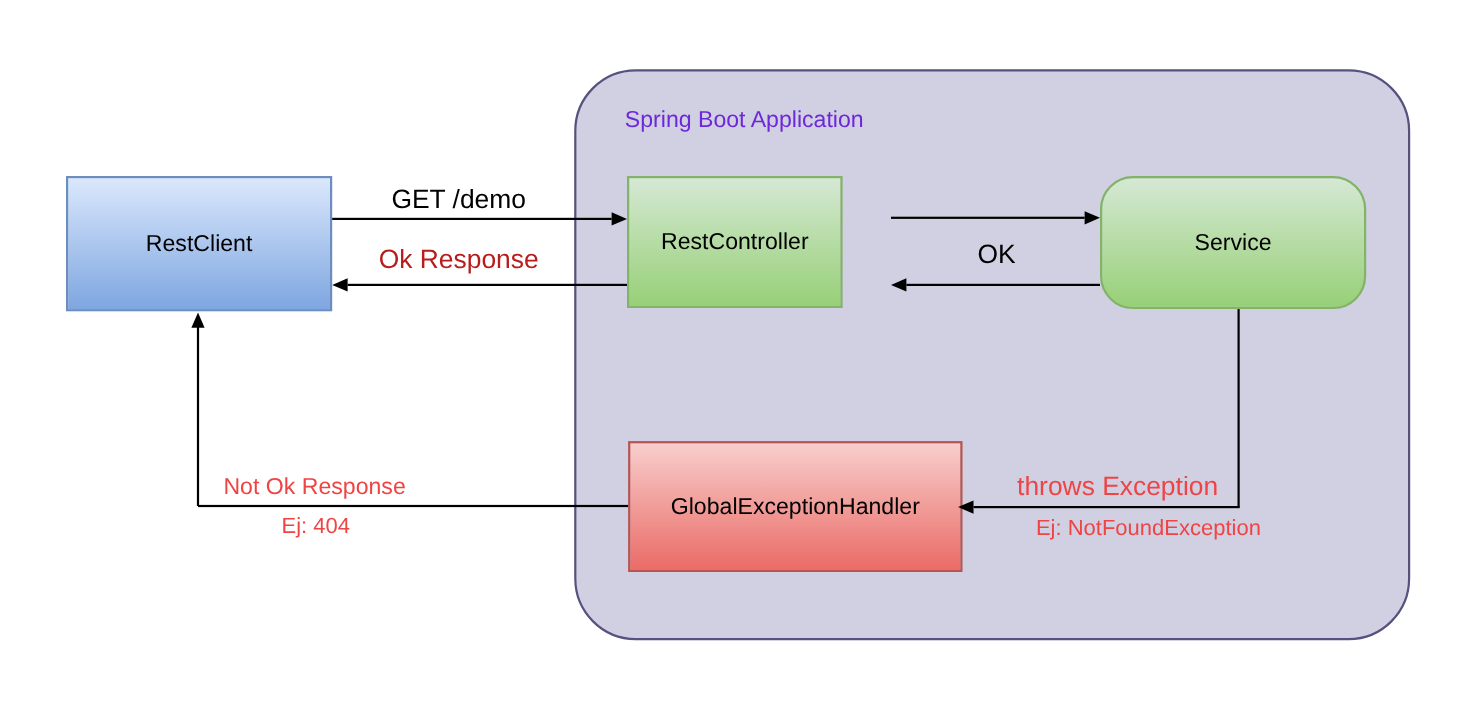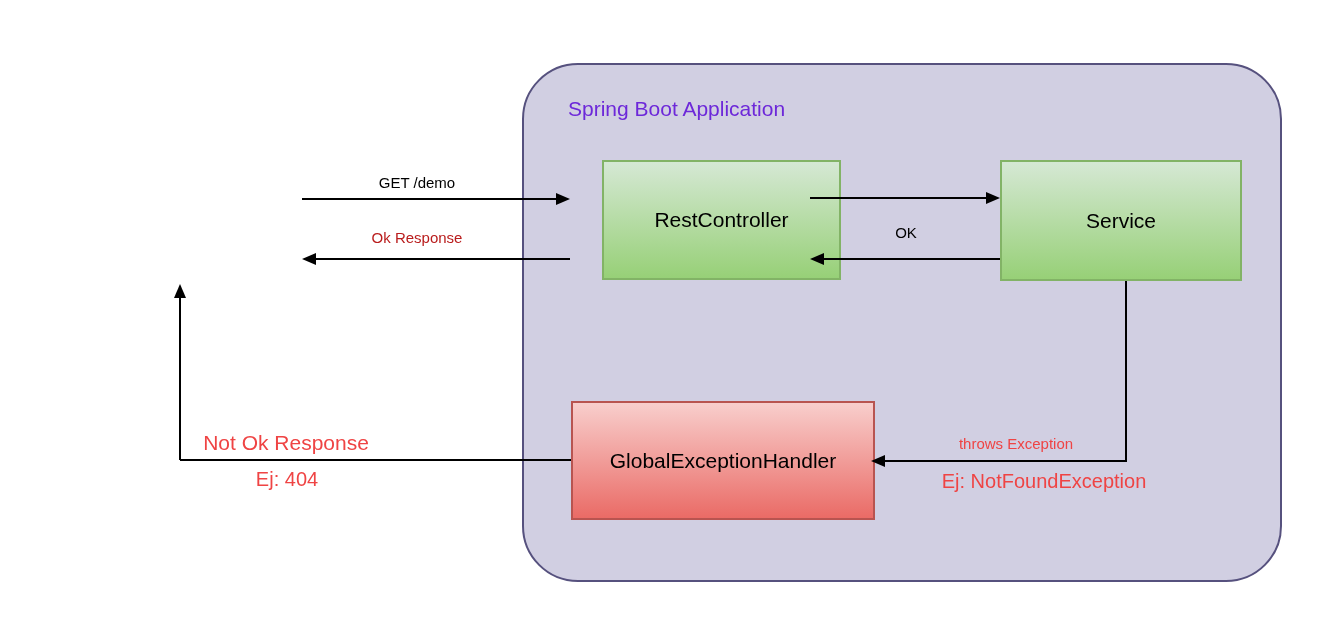--- a/index.html
+++ b/index.html
@@ -35,29 +35,29 @@
     font-size: 21px;
     color: #000000;
     box-sizing: border-box;
   }
   .node-blue {
     left: 60px; top: 160px; width: 242px; height: 123px;
     background: linear-gradient(#dae8fc, #7ea6e0);
     border-color: #6c8ebf;
   }
   .node-green-controller {
-    left: 570px; top: 160px; width: 239px; height: 120px;
+    left: 570px; top: 160px; width: 196px; height: 120px;
     background: linear-gradient(#d5e8d4, #97d077);
     border-color: #82b366;
-    margin-left: 32px;
   }
   .node-green-service {
     left: 1000px; top: 160px; width: 242px; height: 121px;
     background: linear-gradient(#d5e8d4, #97d077);
     border-color: #82b366;
+    border-radius: 30px;
   }
   .node-red {
     left: 571px; top: 401px; width: 304px; height: 119px;
     background: linear-gradient(#f8cecc, #ea6b66);
     border-color: #b85450;
   }
   .line-h { position: absolute; height: 2px; background: #000000; }
   .line-v { position: absolute; width: 2px; background: #000000; }
   .arrow-right {
     position: absolute; width: 0; height: 0;
@@ -73,41 +73,44 @@
   }
   .arrow-up {
     position: absolute; width: 0; height: 0;
     border-left: 6px solid transparent;
     border-right: 6px solid transparent;
     border-bottom: 14px solid #000000;
   }
   .edge-label {
     position: absolute;
     transform: translate(-50%, -50%);
-    font-size: 15px;
+    font-size: 24px;
     color: #000000;
     white-space: nowrap;
   }
   .edge-sublabel {
     position: absolute;
     transform: translate(-50%, -50%);
     font-size: 20px;
     white-space: nowrap;
   }
   .text-green { color: #b91c1c; }
   .text-red { color: #ef4444; }
 </style>
 </head>
 <body>
 
 <div class="canvas">
 
   <div class="group-container"></div>
   <div class="group-title">Spring Boot Application</div>
 
+  <div class="node node-blue">
+    <span>RestClient</span>
+  </div>
 
   <div class="node node-green-controller">
     <span>RestController</span>
   </div>
 
   <div class="node node-green-service">
     <span>Service</span>
   </div>
 
   <div class="node node-red">
@@ -125,21 +128,21 @@
   <div class="line-h" style="left:810px; top:197px; width:176px;"></div>
   <div class="arrow-right" style="left:986px; top:192px;"></div>
 
   <div class="line-h" style="left:824px; top:258px; width:176px;"></div>
   <div class="arrow-left" style="left:810px; top:253px;"></div>
   <div class="edge-label" style="left:906px; top:232px;">OK</div>
 
   <div class="line-v" style="left:1125px; top:281px; height:180px;"></div>
   <div class="line-h" style="left:885px; top:460px; width:242px;"></div>
   <div class="arrow-left" style="left:871px; top:455px;"></div>
-  <div class="edge-label text-red" style="left:1016px; top:443px; font-size:15px;">throws Exception</div>
+  <div class="edge-label text-red" style="left:1016px; top:443px; font-size:24px;">throws Exception</div>
   <div class="edge-sublabel text-red" style="left:1044px; top:481px;">Ej: NotFoundException</div>
 
   <div class="line-h" style="left:180px; top:459px; width:391px;"></div>
   <div class="line-v" style="left:179px; top:295px; height:165px;"></div>
   <div class="arrow-up" style="left:174px; top:284px;"></div>
   <div class="edge-label text-red" style="left:286px; top:443px; font-size:21px;">Not Ok Response</div>
   <div class="edge-sublabel text-red" style="left:287px; top:479px;">Ej: 404</div>
 
 </div>
 

